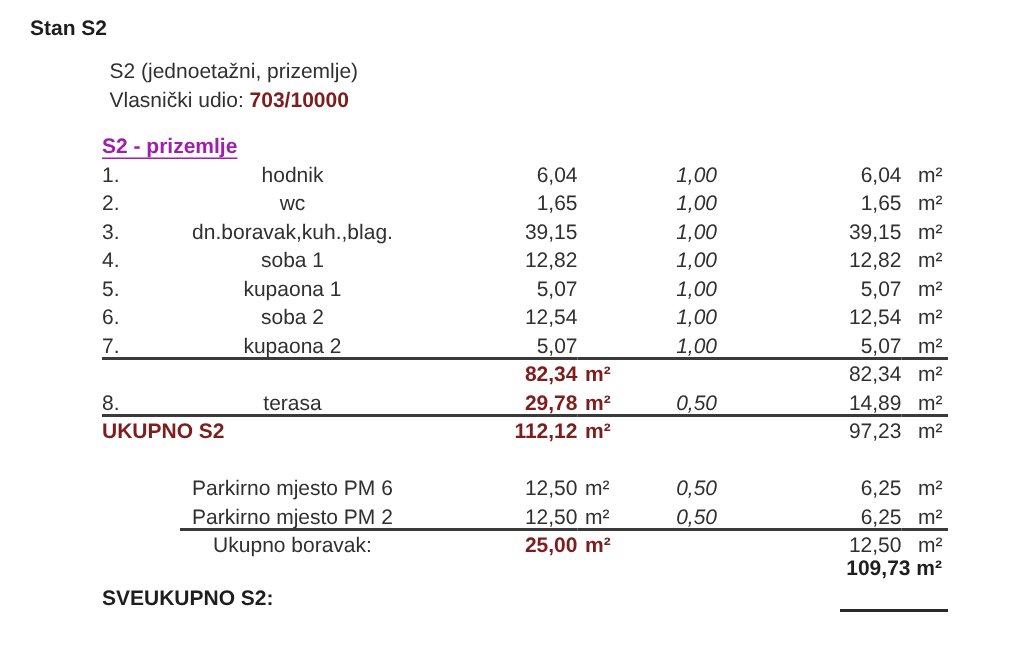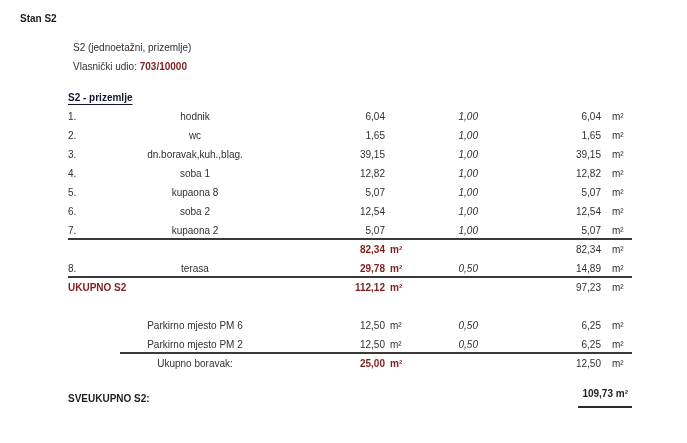--- a/index.html
+++ b/index.html
@@ -2,39 +2,39 @@
 <html><head>
 <meta charset="utf-8">
 <style>
   html, body { margin: 0; padding: 0; background: #ffffff; }
   .doc {
     position: relative;
     width: 687px;
     height: 443px;
     background: #ffffff;
     font-family: "Liberation Sans", "DejaVu Sans", sans-serif;
-    font-size: 10px;
+    font-size: 14px;
     line-height: 19px;
     color: #303030;
     overflow: hidden;
   }
   .bold { font-weight: 700; color: #7f1d1d; }
   .doc-title {
     margin: 9px 0 0 20px;
     font-weight: 700;
     color: #1e1e1e;
     height: 19px;
   }
   .info-block { margin: 10px 0 12px 73px; }
   .info-line { height: 19px; }
   .section-heading {
     margin: 1px 0 0 68px;
     height: 19px;
     font-weight: 700;
-    color: #0f172a;
+    color: #a21caf;
     text-decoration: underline;
     text-underline-offset: 3px;
   }
   .table { margin-left: 68px; width: 564px; }
   .row { display: flex; height: 19px; box-sizing: border-box; }
   .c { height: 19px; box-sizing: border-box; white-space: nowrap; overflow: visible; }
   .c-num    { width: 52px;  text-align: left; }
   .c-label  { width: 150px; text-align: center; }
   .c-area   { width: 115px; text-align: right; }
   .c-aunit  { width: 27px;  text-align: left; padding-left: 5px; }
@@ -43,21 +43,21 @@
   .c-unit   { width: 31px;  text-align: left; padding-left: 11px; }
   .bb { border-bottom: 2px solid #3a3a3a; }
   .gap19 { height: 19px; }
   .gap16 { height: 16px; }
   .grand-total-row { display: flex; margin-left: 68px; width: 564px; height: 19px; align-items: flex-end; }
   .gt-label { width: 300px; font-weight: 700; color: #1e1e1e; }
   .gt-spacer { flex: 1; }
   .gt-value {
     font-weight: 700; color: #1e1e1e;
     border-bottom: 2px solid #2a2a2a;
-    padding: 0 4px 4px 4px;
+    padding: 0 4px 19px 4px;
     height: 18px; box-sizing: content-box;
   }
 </style>
 </head>
 <body>
 
 <div class="doc">
 
   <div class="doc-title">Stan S2</div>
 
@@ -105,21 +105,21 @@
       <span class="c c-label">soba 1</span>
       <span class="c c-area">12,82</span>
       <span class="c c-aunit"></span>
       <span class="c c-coef">1,00</span>
       <span class="c c-result">12,82</span>
       <span class="c c-unit">m²</span>
     </div>
 
     <div class="row">
       <span class="c c-num">5.</span>
-      <span class="c c-label">kupaona 8</span>
+      <span class="c c-label">kupaona 1</span>
       <span class="c c-area">5,07</span>
       <span class="c c-aunit"></span>
       <span class="c c-coef">1,00</span>
       <span class="c c-result">5,07</span>
       <span class="c c-unit">m²</span>
     </div>
 
     <div class="row">
       <span class="c c-num">6.</span>
       <span class="c c-label">soba 2</span>

